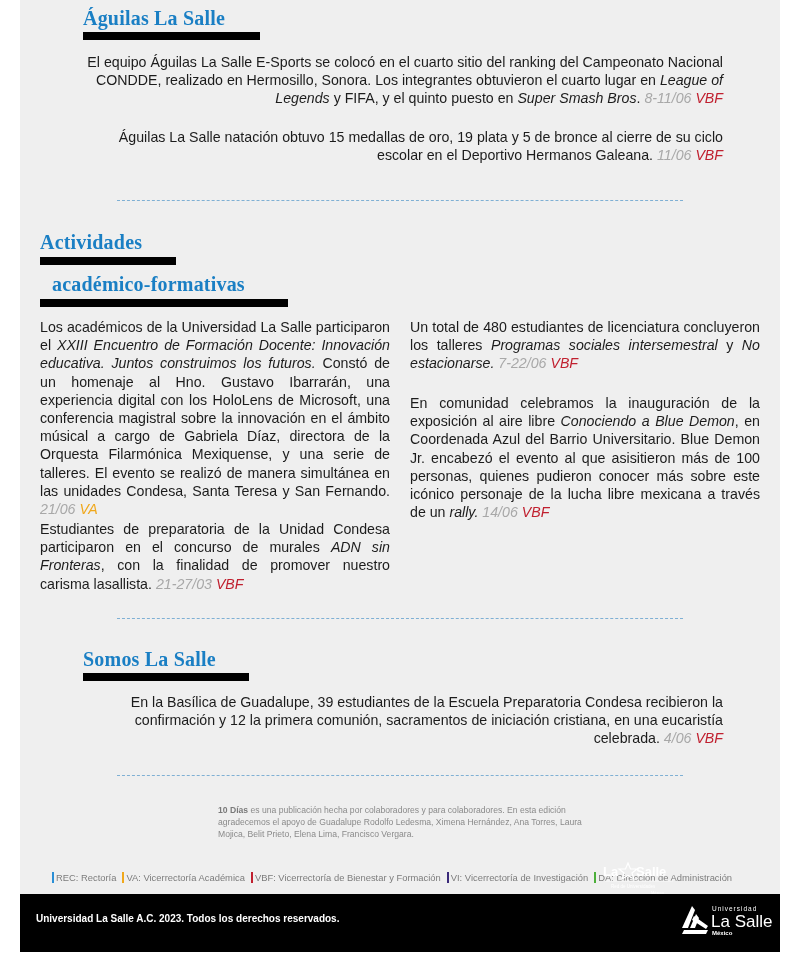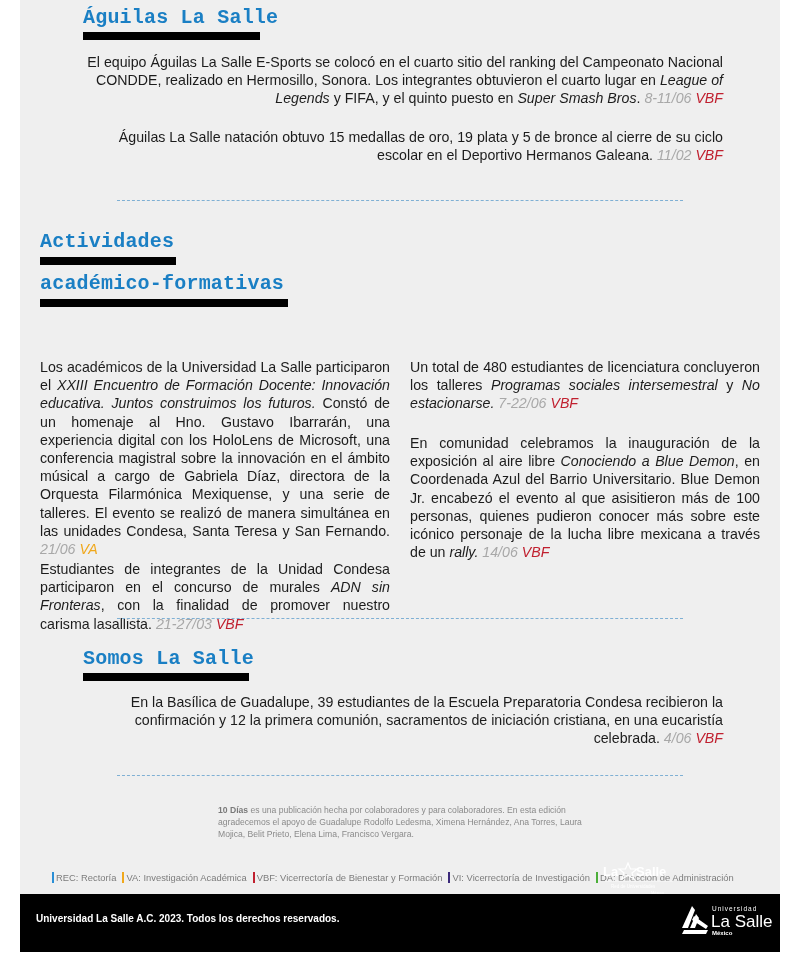--- a/index.html
+++ b/index.html
@@ -1,26 +1,26 @@
 <!DOCTYPE html>
 <html><head>
 <meta charset="utf-8">
 <style>
   html, body { margin: 0; padding: 0; background: #ffffff; }
   body { width: 800px; height: 974px; position: relative; overflow: hidden;
          font-family: "Liberation Sans", sans-serif; color: #1a1a1a; }
   .panel { position: absolute; left: 20px; top: 0; width: 760px; height: 894px; background: #efefef; }
   .footer { position: absolute; left: 20px; top: 894px; width: 760px; height: 58px; background: #000; }
 
-  .h2 { position: absolute; font-family: Liberation Mono, monospace; font-weight: bold;
+  .h2 { position: absolute; font-family: Liberation Serif, serif; font-weight: bold;
         color: #1a7fc4; font-size: 20px; letter-spacing: 0.2px; line-height: 24px; margin: 0; white-space: nowrap; }
   .bar { position: absolute; height: 8px; background: #000; }
 
   .p { position: absolute; font-size: 14.2px; line-height: 18.2px; margin: 0; color: #1c1c1c; text-align: right; }
-  .p.just { text-align: justify; margin-top: 40px; }
+  .p.just { text-align: justify; }
   .p i { font-style: italic; }
   .date { color: #a8a8a8; font-style: italic; }
   .tag { font-style: italic; }
   .tag.vbf { color: #c0202f; }
   .tag.va { color: #f0a81c; }
 
   .sep { position: absolute; height: 0; border-top: 1.5px dashed #7fb0d4; }
 
   .credits { position: absolute; left: 218px; top: 804px; width: 380px; font-size: 8.6px; line-height: 12px; color: #8a8a8a; margin: 0; }
   .credits b { color: #7a7a7a; text-align: right; }
@@ -36,32 +36,32 @@
 </head>
 <body>
 
 <div class="panel"></div>
 
 <h2 class="h2" style="left:83px; top:6px;">Águilas La Salle</h2>
 <div class="bar" style="left:83px; top:32px; width:177px;"></div>
 
 <p class="p" style="left:83px; top:53px; width:640px;"><span>El equipo Águilas La Salle E-Sports se colocó en el cuarto sitio del ranking del Campeonato Nacional CONDDE, realizado en Hermosillo, Sonora. Los integrantes obtuvieron el cuarto lugar en </span><i>League of Legends</i><span> y FIFA, y el quinto puesto en </span><i>Super Smash Bros</i><span>. </span><span class="date">8-11/06</span> <span class="tag vbf">VBF</span></p>
 
-<p class="p" style="left:83px; top:128px; width:640px;"><span>Águilas La Salle natación obtuvo 15 medallas de oro, 19 plata y 5 de bronce al cierre de su ciclo escolar en el Deportivo Hermanos Galeana.  </span><span class="date">11/02</span> <span class="tag vbf">VBF</span></p>
+<p class="p" style="left:83px; top:128px; width:640px;"><span>Águilas La Salle natación obtuvo 15 medallas de oro, 19 plata y 5 de bronce al cierre de su ciclo escolar en el Deportivo Hermanos Galeana.  </span><span class="date">11/06</span> <span class="tag vbf">VBF</span></p>
 
 <div class="sep" style="left:117px; top:200px; width:566px;"></div>
 
 <h2 class="h2" style="left:40px; top:230px;">Actividades</h2>
 <div class="bar" style="left:40px; top:257px; width:136px;"></div>
-<h2 class="h2" style="left:40px; top:272px;text-align:center;">académico-formativas</h2>
+<h2 class="h2" style="left:52px; top:272px;text-align:center;">académico-formativas</h2>
 <div class="bar" style="left:40px; top:299px; width:248px;"></div>
 
 <p class="p just" style="left:40px; top:318px; width:350px;"><span>Los académicos de la Universidad La Salle participaron el </span><i>XXIII Encuentro de Formación Docente: Innovación educativa. Juntos construimos los futuros.</i><span> Constó de un homenaje al Hno. Gustavo Ibarrarán, una experiencia digital con los HoloLens de Microsoft, una conferencia magistral sobre la innovación en el ámbito músical a cargo de Gabriela Díaz, directora de la Orquesta Filarmónica Mexiquense, y una serie de talleres. El evento se realizó de manera simultánea en las unidades Condesa, Santa Teresa y San Fernando. </span><span class="date">21/06</span> <span class="tag va">VA</span></p>
 
-<p class="p just" style="left:40px; top:520px; width:350px;"><span>Estudiantes de integrantes de la Unidad Condesa participaron en el concurso de murales </span><i>ADN sin Fronteras</i><span>, con la finalidad de promover nuestro carisma lasallista. </span><span class="date">21-27/03</span> <span class="tag vbf">VBF</span></p>
+<p class="p just" style="left:40px; top:520px; width:350px;"><span>Estudiantes de preparatoria de la Unidad Condesa participaron en el concurso de murales </span><i>ADN sin Fronteras</i><span>, con la finalidad de promover nuestro carisma lasallista. </span><span class="date">21-27/03</span> <span class="tag vbf">VBF</span></p>
 
 <p class="p just" style="left:410px; top:318px; width:350px;"><span>Un total de 480 estudiantes de licenciatura concluyeron los talleres </span><i>Programas sociales intersemestral</i><span> y </span><i>No estacionarse.</i><span> </span><span class="date">7-22/06</span> <span class="tag vbf">VBF</span></p>
 
 <p class="p just" style="left:410px; top:394px; width:350px;"><span>En comunidad celebramos la inauguración de la exposición al aire libre </span><i>Conociendo a Blue Demon</i><span>,  en Coordenada Azul del Barrio Universitario. Blue Demon Jr. encabezó el evento al que asisitieron más de 100 personas, quienes pudieron conocer más sobre este icónico personaje de la lucha libre mexicana a través de un </span><i>rally.</i><span> </span><span class="date">14/06</span> <span class="tag vbf">VBF</span></p>
 
 <div class="sep" style="left:117px; top:618px; width:566px;"></div>
 
 <h2 class="h2" style="left:83px; top:647px;">Somos La Salle</h2>
 <div class="bar" style="left:83px; top:673px; width:166px;"></div>
 
@@ -71,21 +71,21 @@
 
 <p class="credits"><b>10 Días</b><span> es una publicación hecha por colaboradores y para colaboradores. En esta edición agradecemos el apoyo de Guadalupe Rodolfo Ledesma, Ximena Hernández, Ana Torres, Laura Mojica, Belit Prieto, Elena Lima, Francisco Vergara.</span></p>
 
 <div class="legend">
   <span class="item">
       <span class="sw" style="background:#2a8fd6"></span>
       <span>REC: Rectoría</span>
     </span>
   <span class="item">
       <span class="sw" style="background:#f0a81c"></span>
-      <span>VA: Investigación Académica</span>
+      <span>VA: Vicerrectoría Académica</span>
     </span>
   <span class="item">
       <span class="sw" style="background:#c0202f"></span>
       <span>VBF: Vicerrectoría de Bienestar y Formación</span>
     </span>
   <span class="item">
       <span class="sw" style="background:#3b2a7a"></span>
       <span>VI: Vicerrectoría de Investigación</span>
     </span>
   <span class="item">

